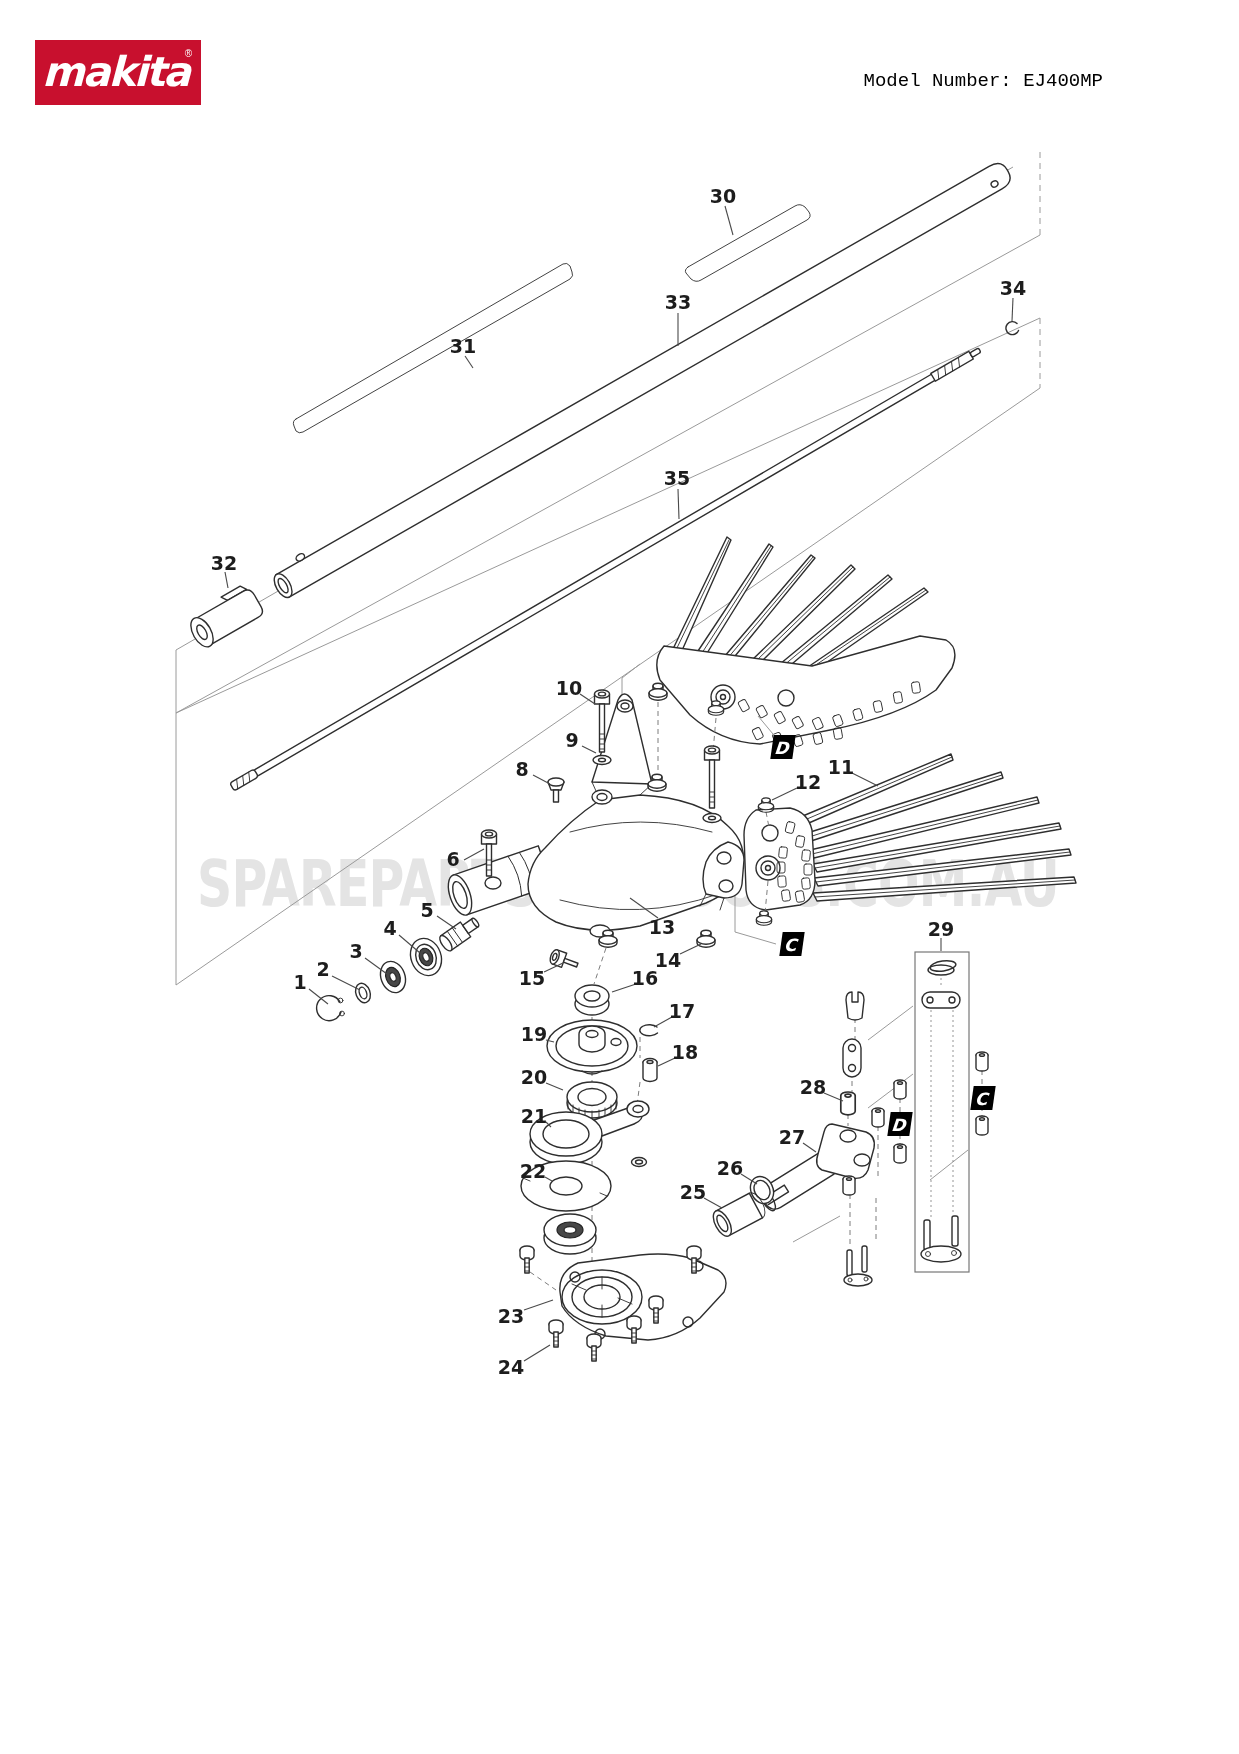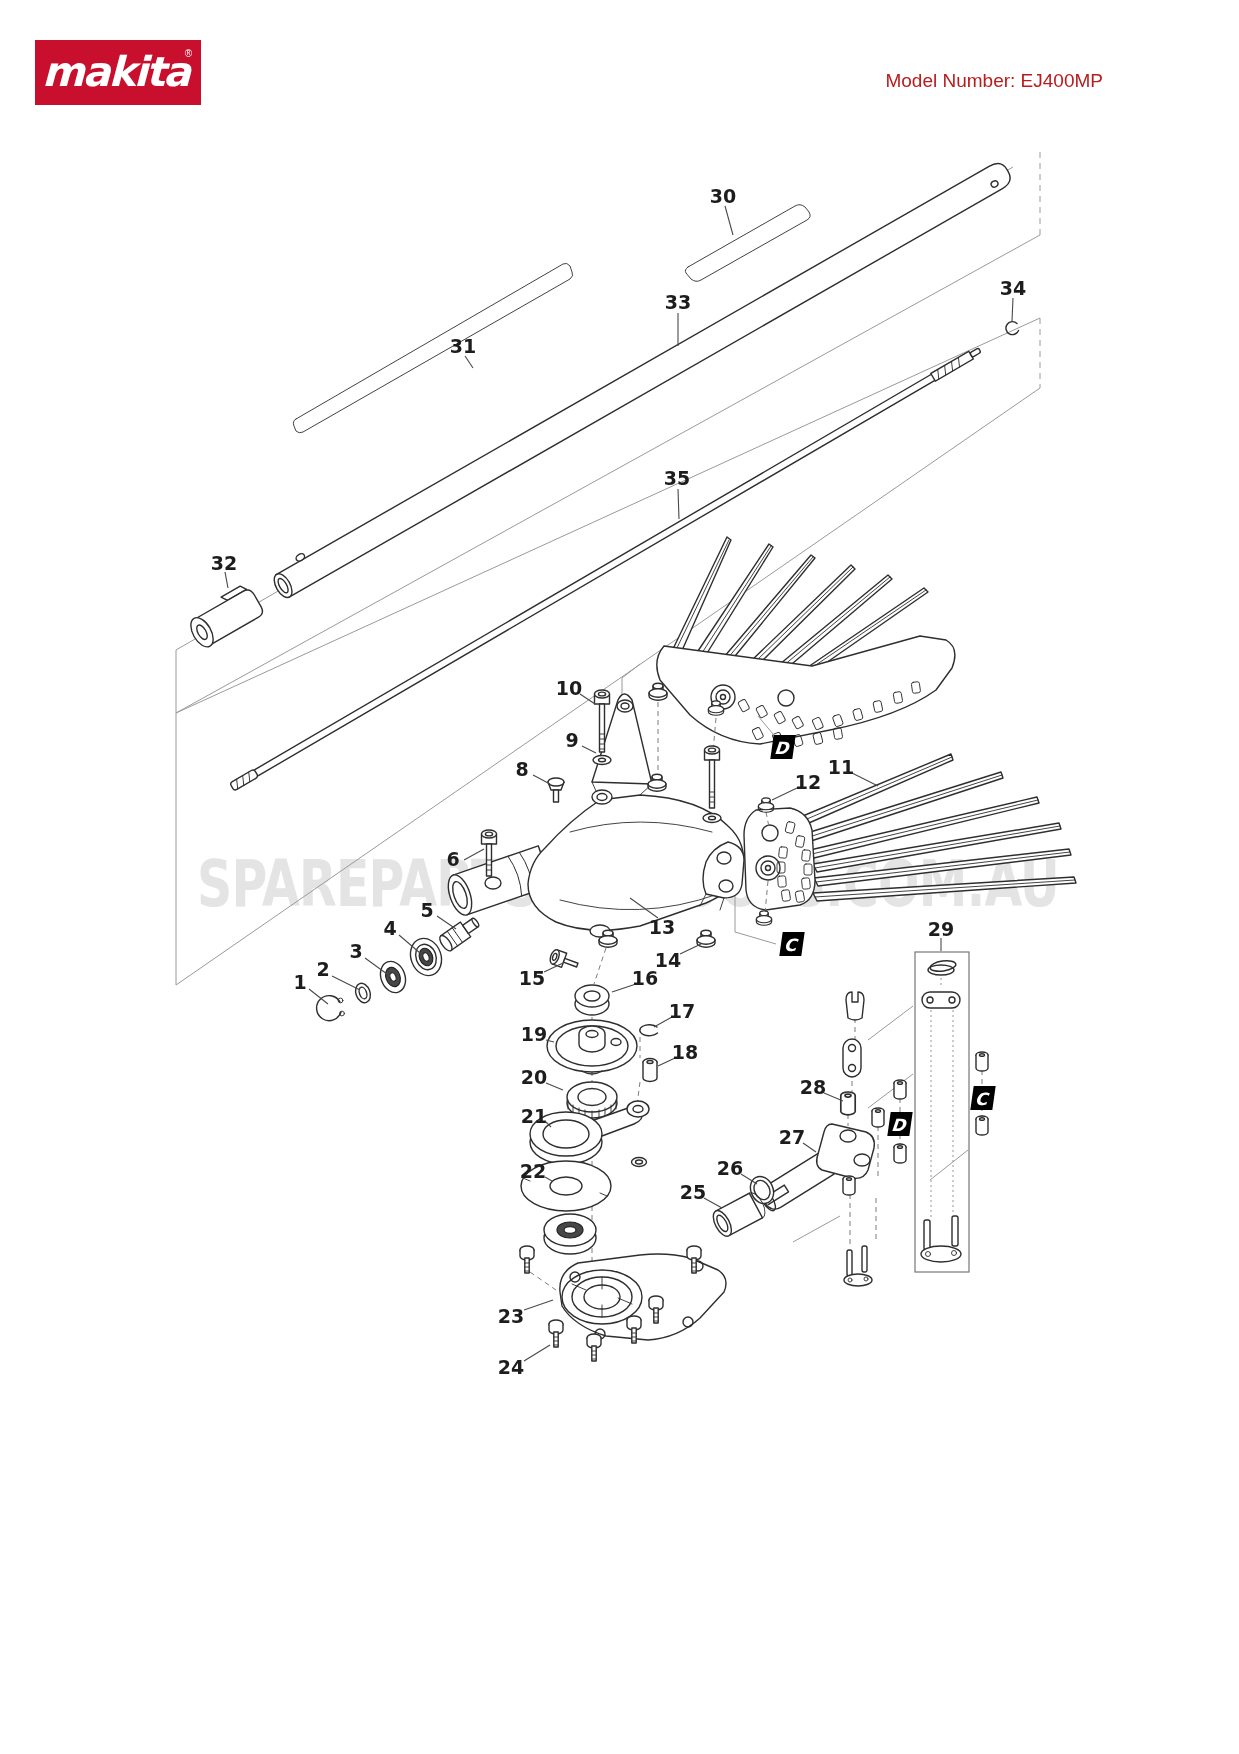--- a/index.html
+++ b/index.html
@@ -1,20 +1,20 @@
 <!DOCTYPE html>
 <html style="--logo-bg: #c8102e; --logo-text: #ffffff; --line: #2e2e2e; --label-text: #1d1d1d; --watermark: #e4e4e4; --marker-bg: #000000; --marker-text: #ffffff;"><head>
 <meta charset="utf-8">
 <style>
   html,body{margin:0;padding:0;background:#ffffff;}
   body{width:1239px;height:1754px;position:relative;font-family:"Liberation Sans",sans-serif;overflow:hidden;}
   .logo{position:absolute;left:35px;top:40px;width:166px;height:65px;background:var(--logo-bg,#c8102e);display:flex;align-items:center;justify-content:center;}
   .logo-text{color:var(--logo-text,#fff);font-family:"DejaVu Sans",sans-serif;font-style:italic;font-weight:800;font-size:41px;letter-spacing:-2px;transform:skewX(-4deg);line-height:1;}
   .logo-reg{position:absolute;right:9px;top:8px;color:var(--logo-text,#fff);font-size:10px;font-style:normal;}
-  .model{position:absolute;top:70px;right:136px;font-size:19px;color:#b91c1c;}
+  .model{position:absolute;top:70px;right:136px;font-size:19px;color:#000000;font-family:Liberation Mono, monospace;}
   svg{position:absolute;left:0;top:0;}
   .ln{fill:#ffffff;stroke:var(--line,#2e2e2e);stroke-width:1.4;stroke-linejoin:round;stroke-linecap:round;}
   .lnf{fill:none;stroke:var(--line,#2e2e2e);stroke-width:1.4;stroke-linejoin:round;stroke-linecap:round;}
   .thin{stroke-width:0.9;}
   .guide{fill:none;stroke:#9a9a9a;stroke-width:1;}
   .dash{fill:none;stroke:#7d7d7d;stroke-width:1;stroke-dasharray:5 4;}
   .dot{fill:none;stroke:#8a8a8a;stroke-width:0.9;stroke-dasharray:2 3;}
   .leader{stroke:#4a4a4a;stroke-width:1.1;}
   .part-num{font:600 19px "DejaVu Sans",sans-serif;fill:var(--label-text,#1d1d1d);text-anchor:middle;dominant-baseline:central;}
   .marker-box{fill:var(--marker-bg,#000);}

